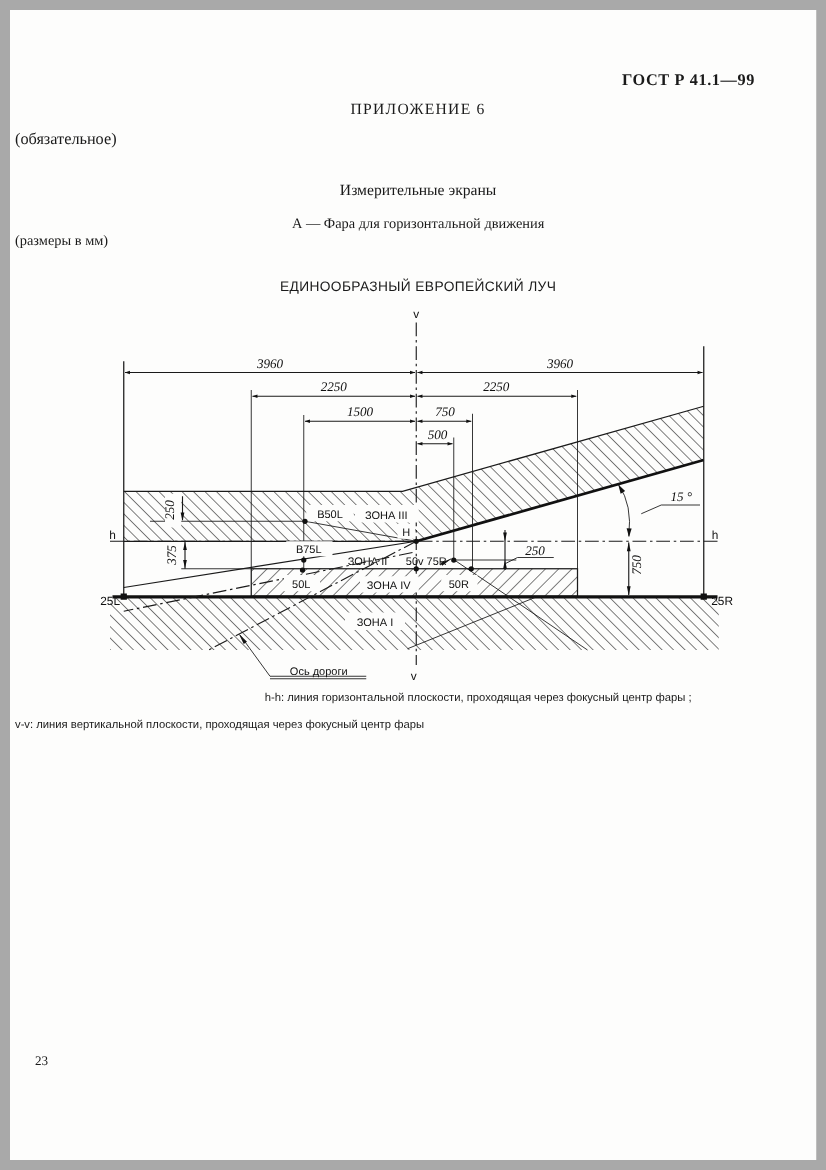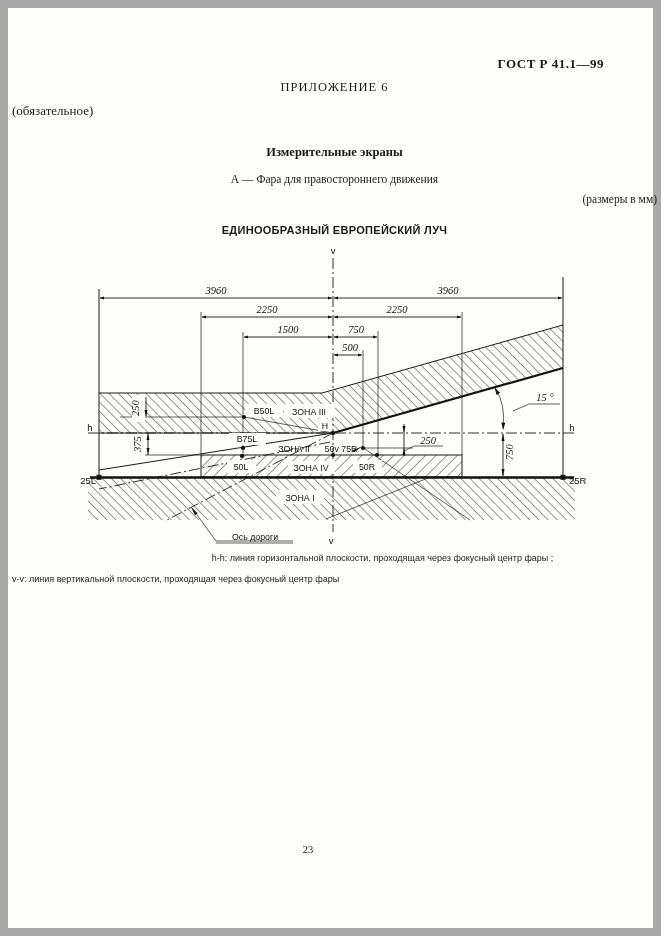--- a/index.html
+++ b/index.html
@@ -13,32 +13,32 @@
     position:absolute;left:8px;top:8px;right:8px;bottom:8px;
     background:#fdfdfc;
   }
   .abs{position:absolute;white-space:nowrap;margin-left:12px;}
   .hdr-right{
     left:0;top:56px;width:592px;text-align:right;
     font-size:13px;font-weight:bold;letter-spacing:.5px;
   }
   .appendix{left:0;top:80px;width:645px;text-align:center;font-size:12.5px;letter-spacing:1px;}
   .appendix-sub{left:0;top:103px;width:645px;text-align:left;font-size:13px;}
-  .section-title{left:0;top:145px;width:645px;text-align:center;font-size:12.5px;font-weight:bold;}
+  .section-title{left:0;top:145px;width:645px;text-align:center;font-size:12.5px;font-weight:normal;}
   .caption1{left:0;top:173px;width:645px;text-align:center;font-size:11.5px;}
-  .caption2{left:0;top:193px;width:645px;text-align:right;font-size:11.5px;}
+  .caption2{left:0;top:187px;width:645px;text-align:left;font-size:11.5px;}
   .diagram-title{
     left:0;top:224px;width:645px;text-align:center;
-    font-family:"Liberation Sans",sans-serif;font-size:11px;font-weight:bold;letter-spacing:.3px;
+    font-family:"Liberation Sans",sans-serif;font-size:11px;font-weight:normal;letter-spacing:.3px;
   }
   .footnote1{left:0;top:553px;width:645px;text-align:center;
     font-family:"Liberation Sans",sans-serif;font-size:9px;padding-left:48px;}
   .footnote2{left:0;top:574px;width:645px;text-align:left;
     font-family:"Liberation Sans",sans-serif;font-size:9px;}
-  .pageno{left:0;top:844px;width:592px;text-align:center;font-size:10.5px;}
+  .pageno{left:16px;top:844px;width:592px;text-align:left;font-size:10.5px;}
   svg{position:absolute;left:0;top:0;}
   svg .thin{stroke:#1a1a1a;stroke-width:1;fill:none;}
   svg .hair{stroke:#1a1a1a;stroke-width:.7;fill:none;}
   svg .thick{stroke:#111;stroke-width:2.2;fill:none;}
   svg .border-thick{stroke:#111;stroke-width:2.6;fill:none;}
   svg .dashdot{stroke:#1a1a1a;stroke-width:.9;fill:none;stroke-dasharray:11 3 2 3;}
   svg .dim{stroke:#1a1a1a;stroke-width:.9;fill:none;}
   svg .dim-num{font:italic 10.5px "Liberation Serif",serif;fill:#111;}
   svg .lbl{font:8.8px "Liberation Sans",sans-serif;fill:#111;}
   svg .lbl-b{font:9.5px "Liberation Sans",sans-serif;fill:#111;}
@@ -48,21 +48,21 @@
 </style>
 </head>
 <body>
 
 <div class="page"></div>
 
 <div class="abs hdr-right">ГОСТ Р 41.1—99</div>
 <div class="abs appendix">ПРИЛОЖЕНИЕ 6</div>
 <div class="abs appendix-sub">(обязательное)</div>
 <div class="abs section-title">Измерительные экраны</div>
-<div class="abs caption1">А — Фара для правостороннего движения</div>
+<div class="abs caption1">А — Фара для горизонтальной движения</div>
 <div class="abs caption2">(размеры в мм)</div>
 <div class="abs diagram-title">ЕДИНООБРАЗНЫЙ ЕВРОПЕЙСКИЙ ЛУЧ</div>
 <div class="abs footnote1">h-h: линия горизонтальной плоскости, проходящая через фокусный центр фары ;</div>
 <div class="abs footnote2">v-v: линия вертикальной плоскости, проходящая через фокусный центр фары</div>
 <div class="abs pageno">23</div>
 
 <svg width="661" height="936" viewBox="0 0 661 936">
   <defs>
     <pattern id="hatchA" patternUnits="userSpaceOnUse" width="6.5" height="6.5" patternTransform="rotate(-45)">
       <line x1="0" y1="0" x2="0" y2="6.5" stroke="#1a1a1a" stroke-width="0.9"></line>

